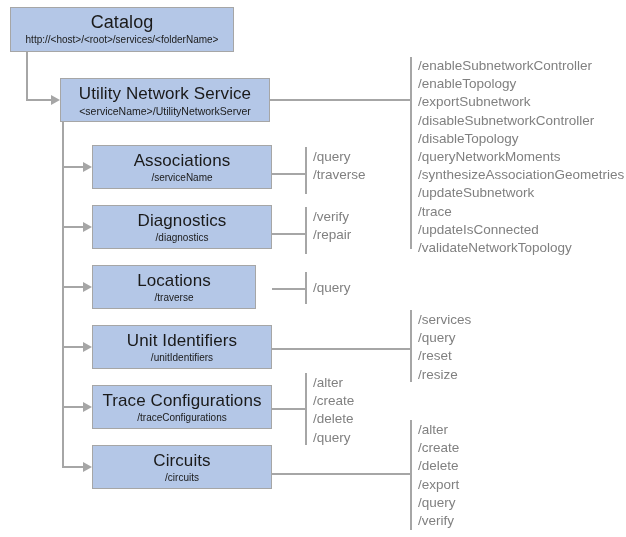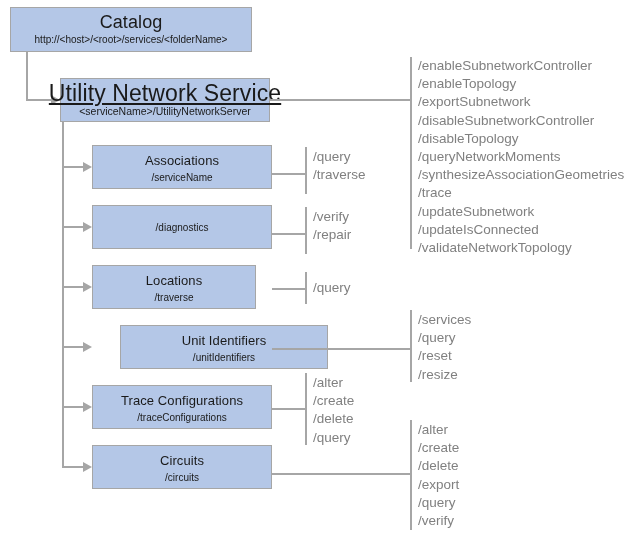--- a/index.html
+++ b/index.html
@@ -24,35 +24,35 @@
     box-sizing: border-box;
     background: #b4c7e7;
     border: 1px solid #a6a6a6;
     display: flex;
     flex-direction: column;
     align-items: center;
     justify-content: center;
     color: #1a1a1a;
   }
   .node .title {
-    font-size: 13px;
+    font-size: 17px;
     line-height: 19px;
     font-weight: 400;
     letter-spacing: 0.1px;
     white-space: nowrap;
   }
   .node .sub {
     font-size: 10px;
     line-height: 12px;
     margin-top: 2px;
     white-space: nowrap;
     color: #1a1a1a;
   }
   .node.root .title { font-size: 18px; }
-  .node.service .title { font-size: 23px; text-decoration: underline; }
+  .node.service .title { font-size: 17px; }
   .node.service .sub { font-size: 10.5px; }
 
   
   .hline {
     position: absolute;
     height: 0;
     border-top: 2px solid #a6a6a6;
   }
   .vline {
     position: absolute;
@@ -81,21 +81,21 @@
     color: #808080;
     white-space: nowrap;
   }
   .oplist .op { display: block; }
 </style>
 </head>
 <body>
 
 <div id="canvas">
 
-  <div class="node root" style="left:10px; top:7px; width:242px; height:45px;">
+  <div class="node root" style="left:10px; top:7px; width:224px; height:45px;">
     <span class="title">Catalog</span>
     <span class="sub">http://&lt;host&gt;/&lt;root&gt;/services/&lt;folderName&gt;</span>
   </div>
 
   <div class="vline" style="left:26px; top:52px; height:48px;"></div>
   <div class="hline" style="left:26px; top:99px; width:25px;"></div>
   <div class="arrow" style="left:51px; top:95px;"></div>
 
   <div class="node service" style="left:60px; top:78px; width:210px; height:44px;">
     <span class="title">Utility Network Service</span>
@@ -105,22 +105,22 @@
   <div class="hline" style="left:270px; top:99px; width:140px;"></div>
   <div class="opbar" style="left:410px; top:57px; height:192px;"></div>
   <div class="oplist" style="left:418px; top:57px;">
     <span class="op">/enableSubnetworkController</span>
     <span class="op">/enableTopology</span>
     <span class="op">/exportSubnetwork</span>
     <span class="op">/disableSubnetworkController</span>
     <span class="op">/disableTopology</span>
     <span class="op">/queryNetworkMoments</span>
     <span class="op">/synthesizeAssociationGeometries</span>
+    <span class="op">/updateSubnetwork</span>
     <span class="op">/trace</span>
-    <span class="op">/updateSubnetwork</span>
     <span class="op">/updateIsConnected</span>
     <span class="op">/validateNetworkTopology</span>
   </div>
 
   <div class="vline" style="left:62px; top:122px; height:345px;"></div>
 
   <div class="hline" style="left:62px; top:166px; width:21px;"></div>
   <div class="arrow" style="left:83px; top:162px;"></div>
 
   <div class="hline" style="left:62px; top:226px; width:21px;"></div>
@@ -143,40 +143,41 @@
     <span class="sub">/serviceName</span>
   </div>
   <div class="hline" style="left:272px; top:173px; width:33px;"></div>
   <div class="opbar" style="left:305px; top:147px; height:47px;"></div>
   <div class="oplist" style="left:313px; top:148px;">
     <span class="op">/query</span>
     <span class="op">/traverse</span>
   </div>
 
   <div class="node" style="left:92px; top:205px; width:180px; height:44px;">
+    <span class="title">Diagnostics</span>
     <span class="sub">/diagnostics</span>
   </div>
   <div class="hline" style="left:272px; top:233px; width:33px;"></div>
   <div class="opbar" style="left:305px; top:207px; height:47px;"></div>
   <div class="oplist" style="left:313px; top:208px;">
     <span class="op">/verify</span>
     <span class="op">/repair</span>
   </div>
 
   <div class="node" style="left:92px; top:265px; width:164px; height:44px;">
     <span class="title">Locations</span>
     <span class="sub">/traverse</span>
   </div>
   <div class="hline" style="left:272px; top:288px; width:33px;"></div>
   <div class="opbar" style="left:305px; top:272px; height:32px;"></div>
   <div class="oplist" style="left:313px; top:279px;">
     <span class="op">/query</span>
   </div>
 
-  <div class="node" style="left:92px; top:325px; width:208px; height:44px;margin-left:28px;">
+  <div class="node" style="left:92px; top:325px; width:180px; height:44px;">
     <span class="title">Unit Identifiers</span>
     <span class="sub">/unitIdentifiers</span>
   </div>
   <div class="hline" style="left:272px; top:348px; width:138px;"></div>
   <div class="opbar" style="left:410px; top:310px; height:72px;"></div>
   <div class="oplist" style="left:418px; top:311px;">
     <span class="op">/services</span>
     <span class="op">/query</span>
     <span class="op">/reset</span>
     <span class="op">/resize</span>

